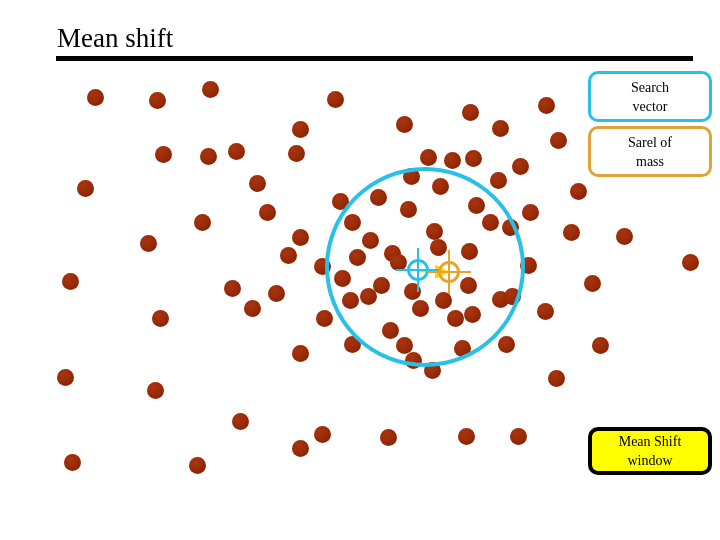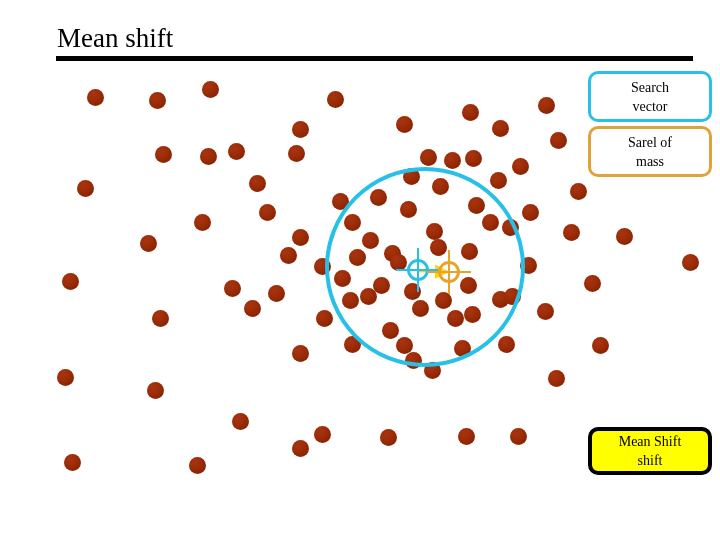--- a/index.html
+++ b/index.html
@@ -300,17 +300,17 @@
     <span>vector</span>
   </div>
 
   <div class="callout" id="callout-center">
     <span>Sarel of</span>
     <span>mass</span>
   </div>
 
   <div class="callout" id="callout-vector">
     <span>Mean Shift</span>
-    <span>shift</span>
+    <span>window</span>
   </div>
 
 
 </div>
 
 </body></html>

